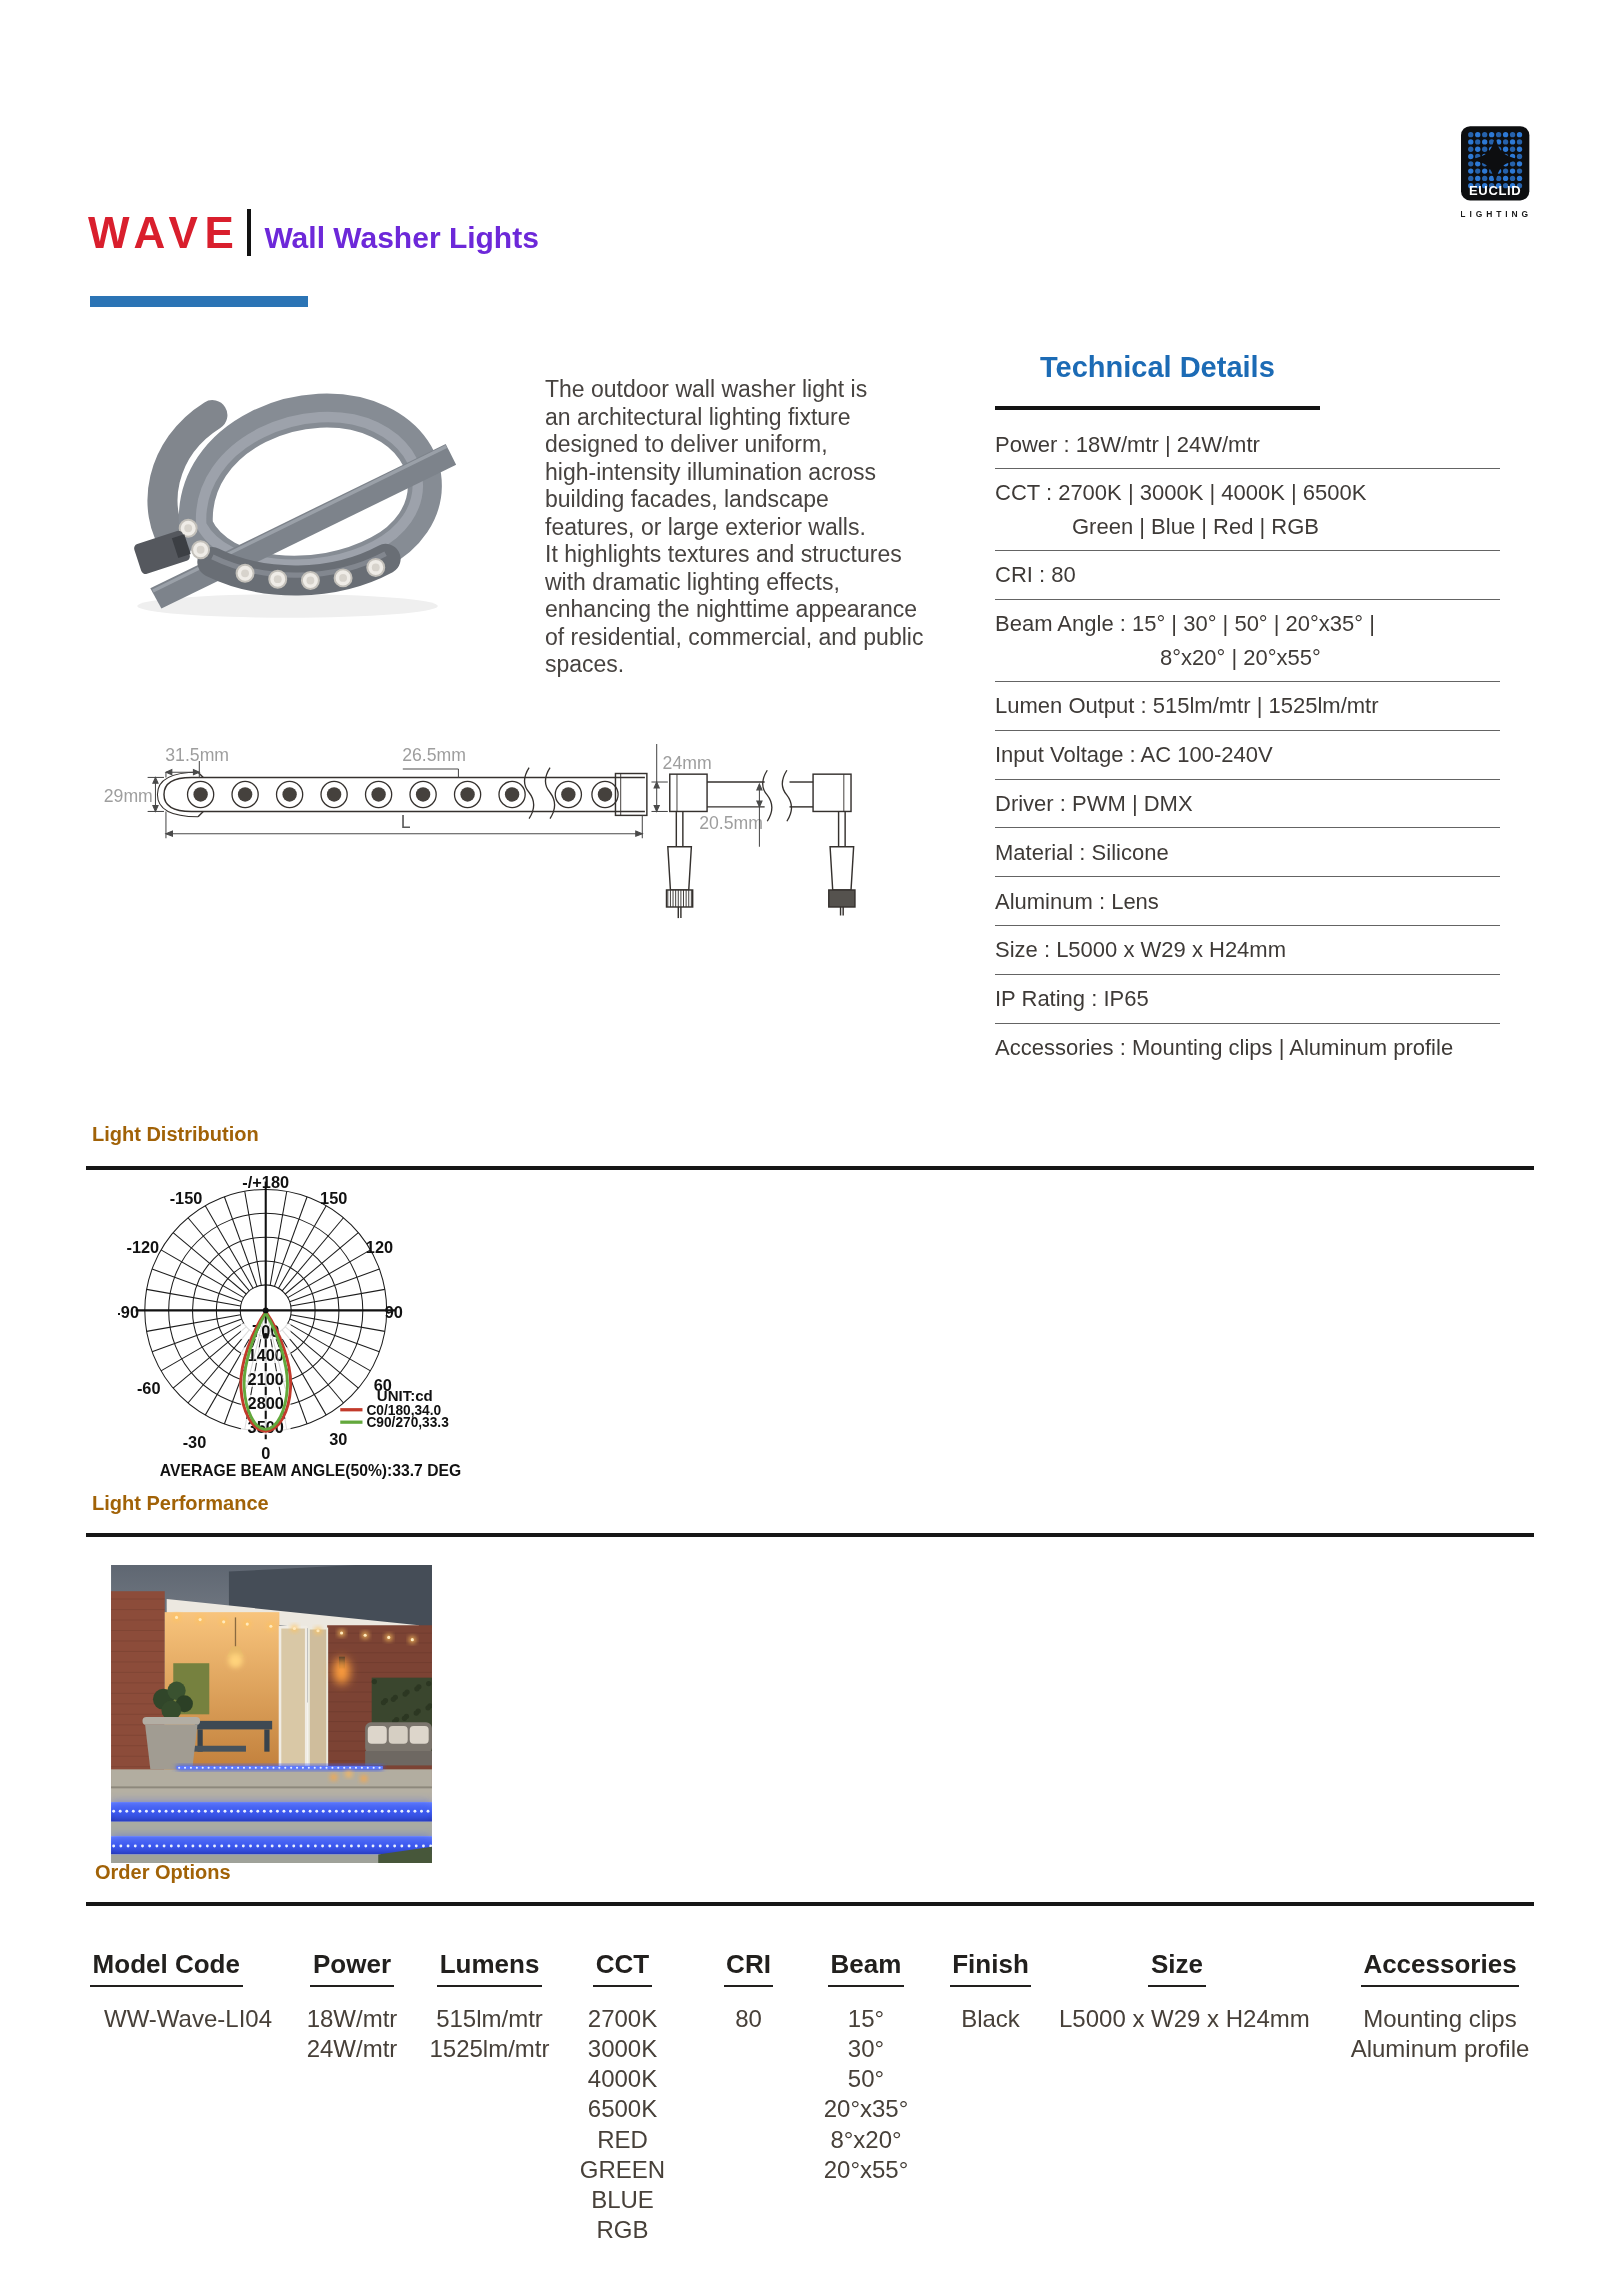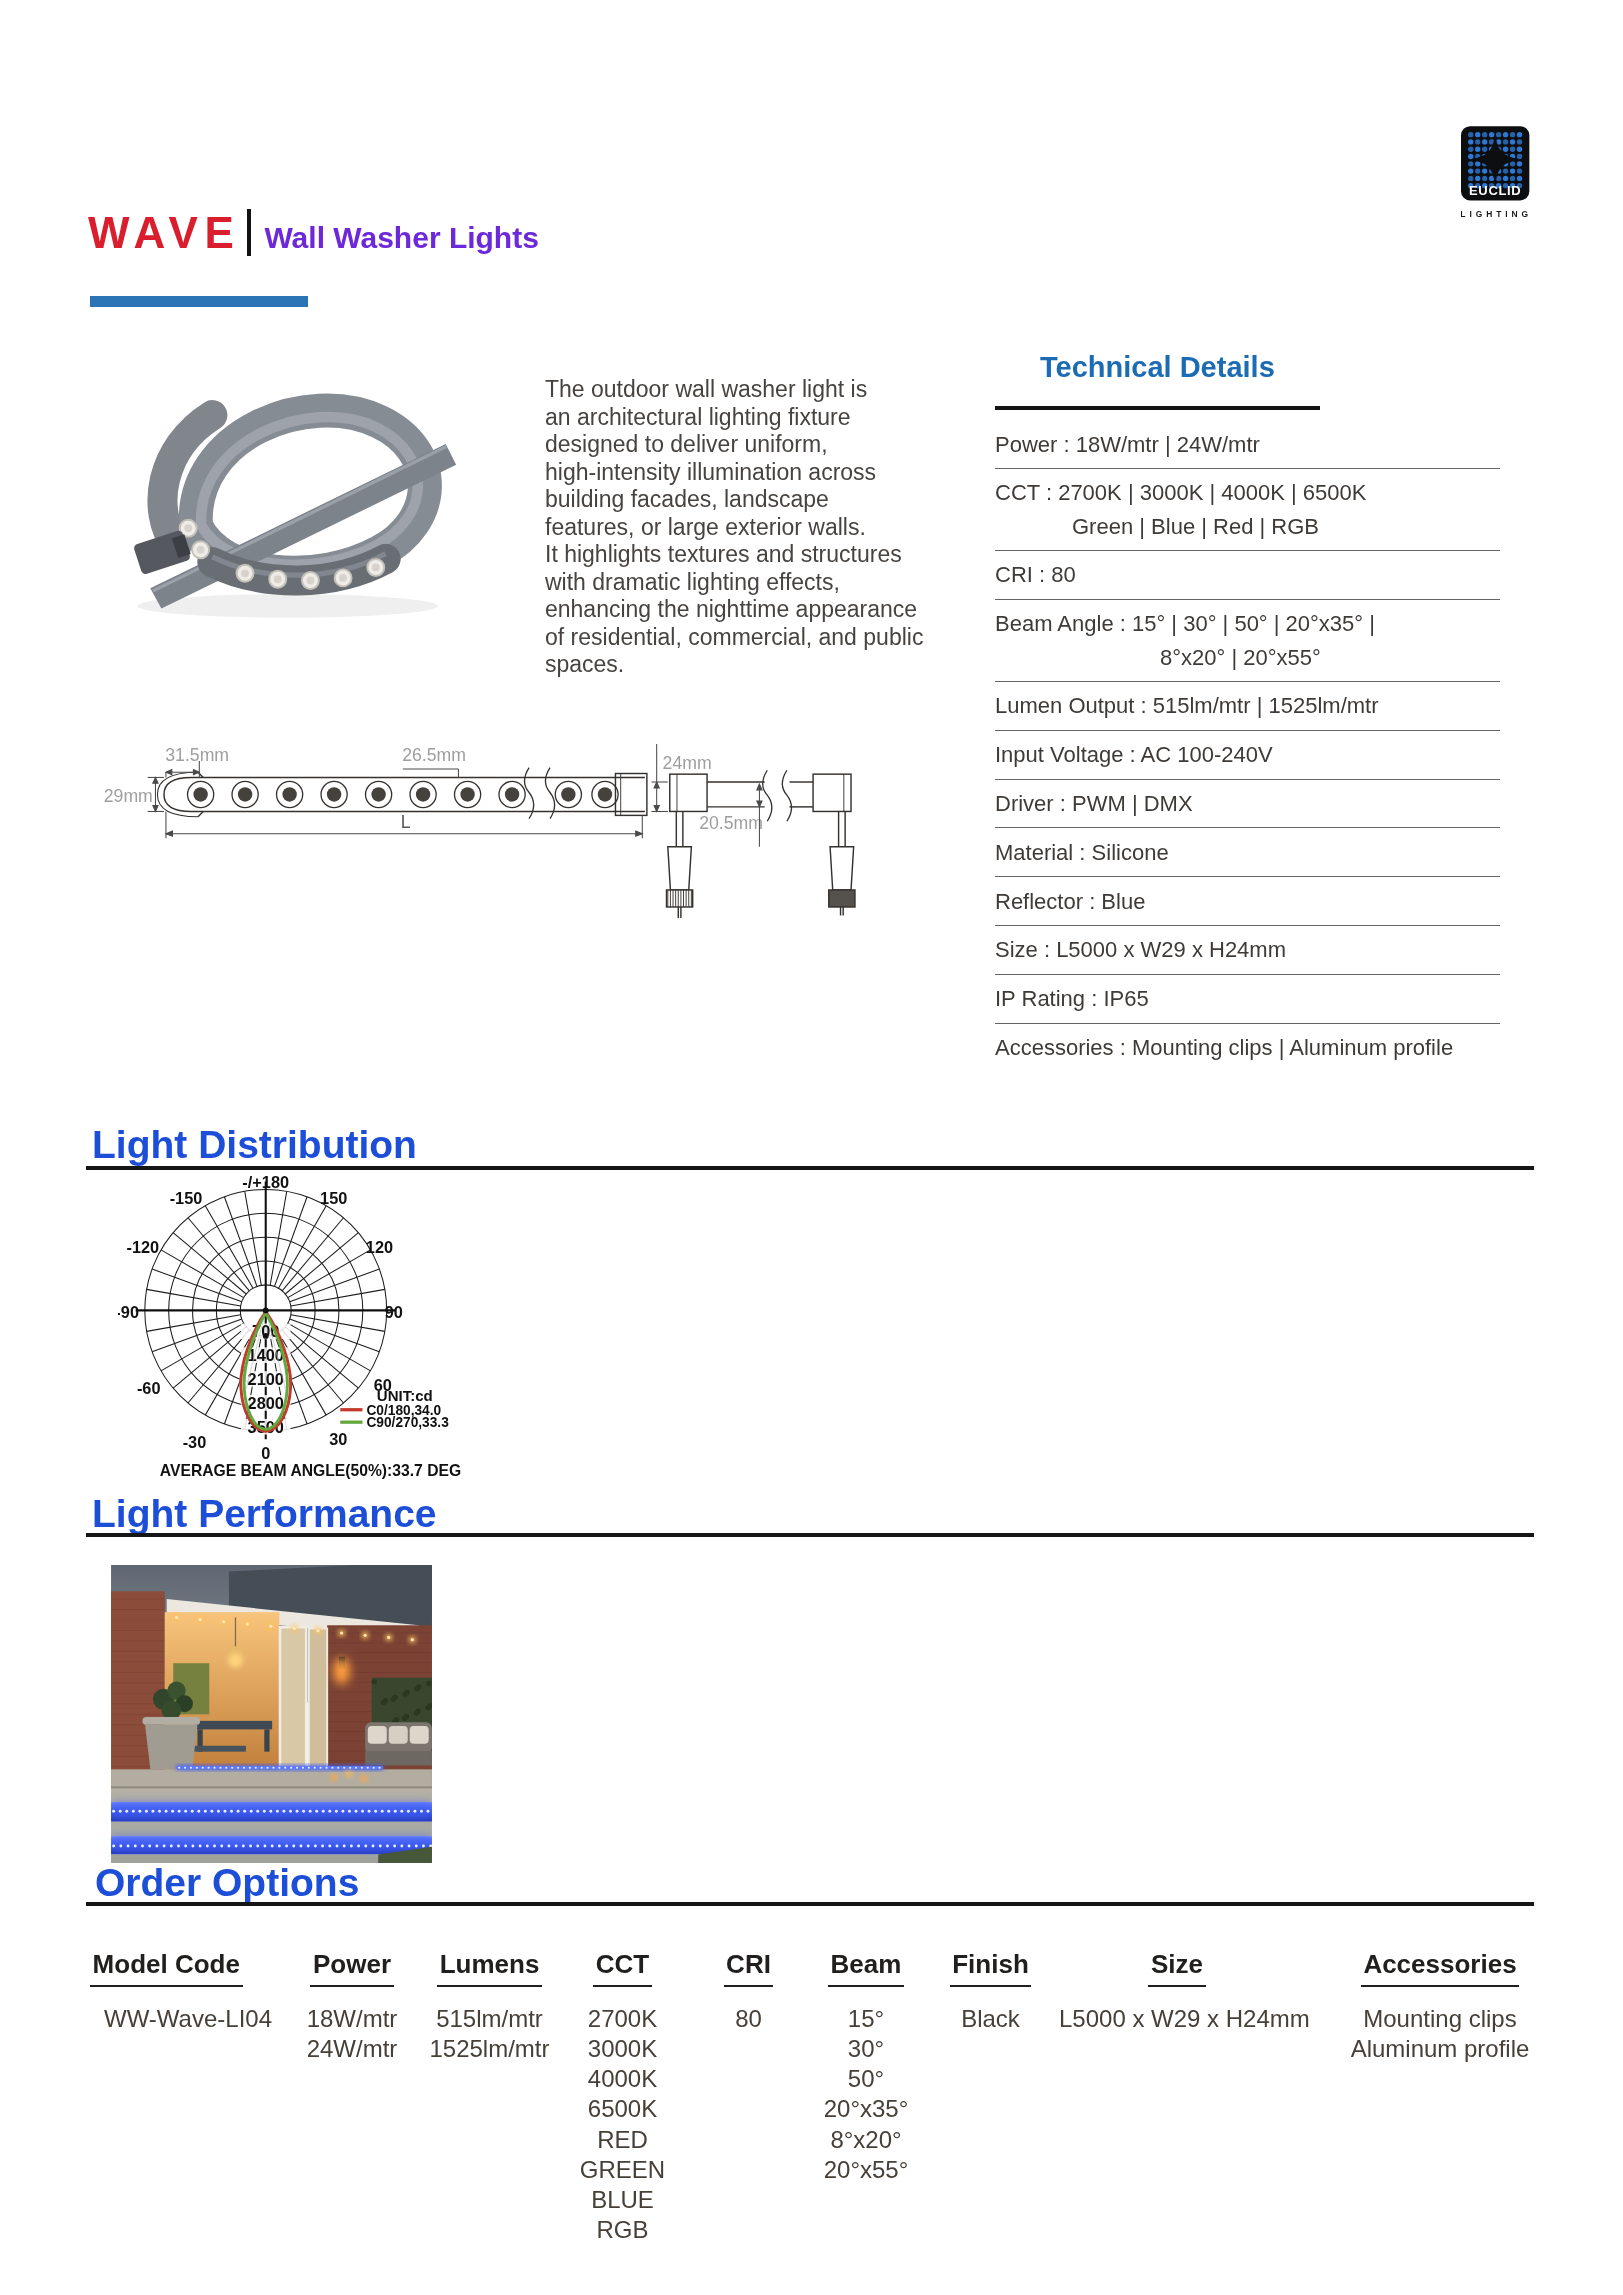--- a/index.html
+++ b/index.html
@@ -19,21 +19,21 @@
   
   .tech-h{position:absolute;left:996px;top:351px;font-size:29px;font-weight:bold;color:#1C6BB5;margin-left:44px;}
   .tech-rule{position:absolute;left:995px;top:406px;width:325px;height:3.9px;background:#131313;}
   .tech-rows{position:absolute;left:995px;top:420px;width:505px;font-size:22px;line-height:27.5px;color:#3E3A37;}
   .tech-row{padding:10.5px 0 9.8px 0;border-bottom:1.3px solid #646464;}
   .tech-row:last-child{border-bottom:none;}
   .tech-row .l2{margin-top:5.9px;}
   .tech-row.row-cct .l2{padding-left:77px;}
   .tech-row.row-beam .l2{padding-left:165px;}
   
-  .sec-h{position:absolute;font-size:39px;font-weight:bold;color:#1d4ed8;white-space:nowrap;}
+  .sec-h{position:absolute;font-size:20px;font-weight:bold;color:#a16207;white-space:nowrap;}
   .rule{position:absolute;background:#161616;}
   
   .oc{position:absolute;top:1949px;text-align:center;}
   .oc .oh{display:inline-block;font-size:26px;font-weight:bold;color:#22201e;
           border-bottom:2.6px solid #22201e;padding:0 2.6px 5.2px 2.6px;white-space:nowrap;}
   .oc .ov{font-size:24px;line-height:29.4px;color:#474039;margin-top:17px;white-space:nowrap;}
   .oc .ov div{margin-bottom:0.7px;text-align:center;}
   .oc-0{left:90px;width:196px;text-align:left;}
   .oc-1{left:280px;width:144px;}
   .oc-2{left:411px;width:157px;}
@@ -206,21 +206,21 @@
       <div class="tech-row">
         <div>Input Voltage : AC 100-240V</div>
       </div>
       <div class="tech-row">
         <div>Driver : PWM | DMX</div>
       </div>
       <div class="tech-row">
         <div>Material : Silicone</div>
       </div>
       <div class="tech-row">
-        <div>Reflector : Blue</div>
+        <div>Aluminum : Lens</div>
       </div>
       <div class="tech-row">
         <div>Size : L5000 x W29 x H24mm</div>
       </div>
       <div class="tech-row">
         <div>IP Rating : IP65</div>
       </div>
       <div class="tech-row">
         <div>Accessories : Mounting clips | Aluminum profile</div>
       </div>

